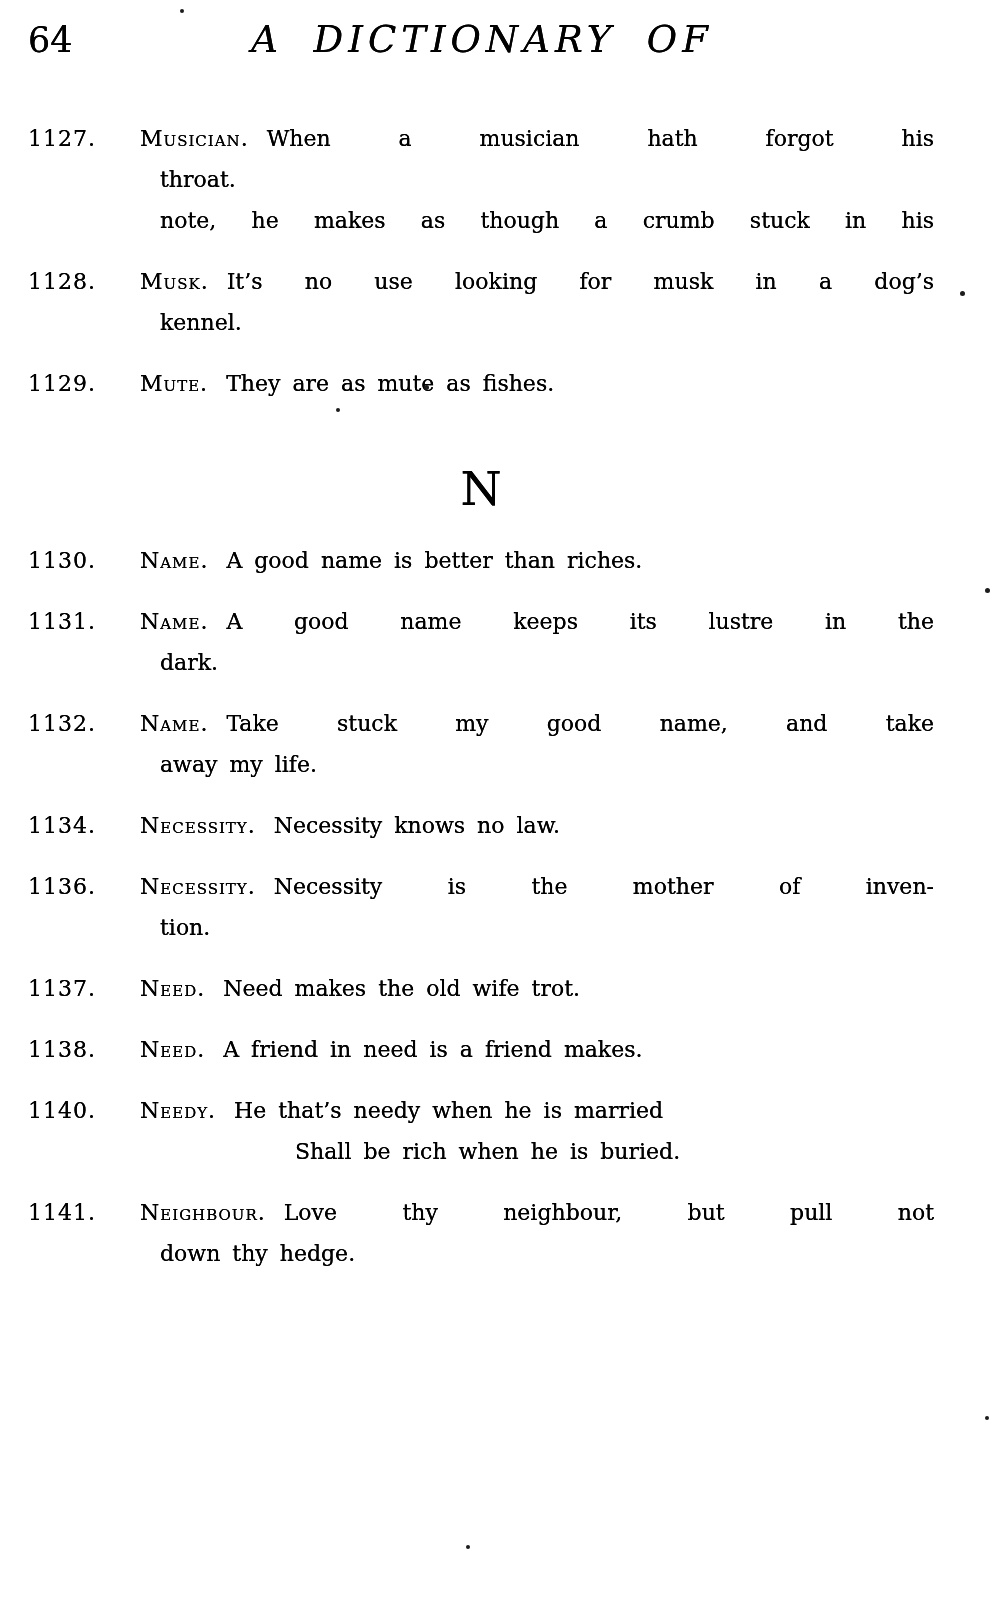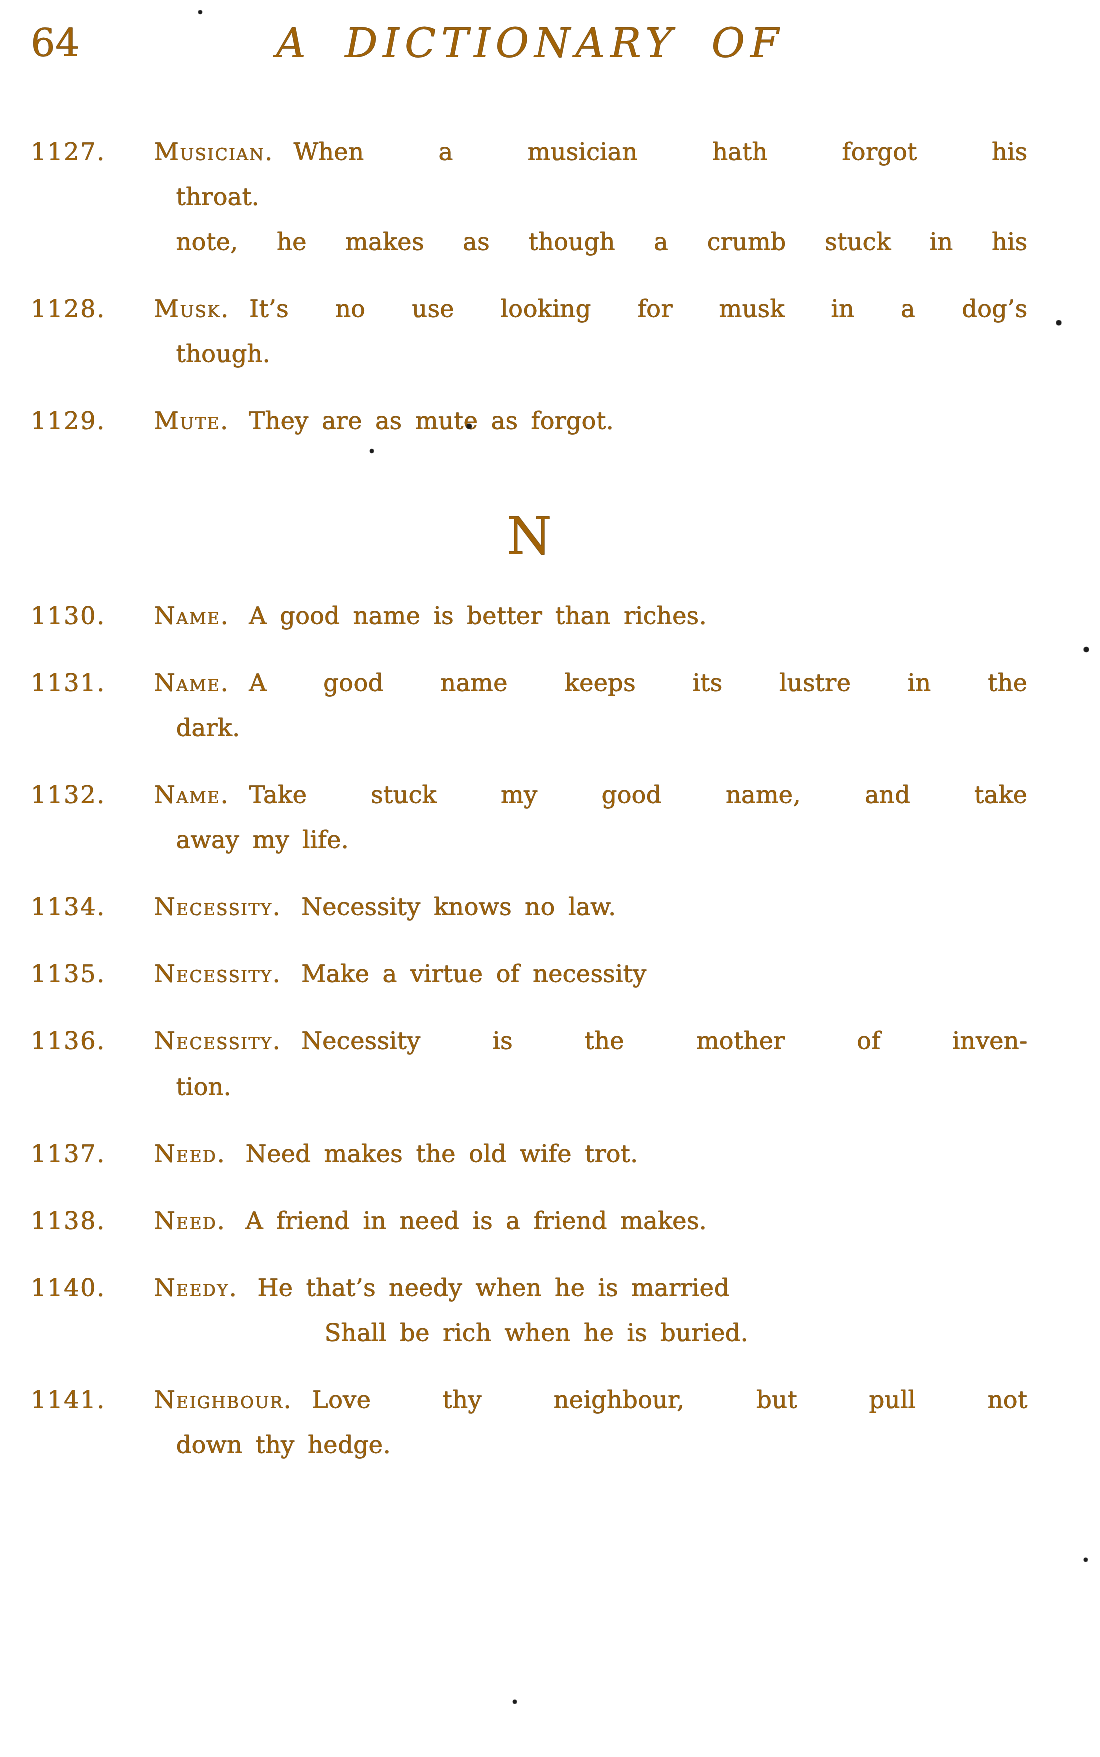--- a/index.html
+++ b/index.html
@@ -82,41 +82,41 @@
   
   .speck {
     position: absolute;
     background: #1c1c1c;
     border-radius: 50%;
   }
 </style>
 </head>
 <body>
 
-<div class="page" style="color: #a16207; background: rgb(255, 255, 255);">
+<div class="page" style="color: #000000; background: rgb(255, 255, 255);">
 
   <div class="head">
     <div class="page-num">64</div>
     <div class="running-title">A DICTIONARY OF</div>
   </div>
 
   <div class="content" id="content">
   <div class="entry">
     <div class="line first justify"><span class="num">1127.</span><span class="headword">Musician.</span><span>When a musician hath forgot his</span></div>
   <div class="line cont">throat.</div>
         <div class="line cont justify">note, he makes as though a crumb stuck in his</div>
       </div>
 
   <div class="entry">
     <div class="line first justify"><span class="num">1128.</span><span class="headword">Musk.</span><span>It’s no use looking for musk in a dog’s</span></div>
-  <div class="line cont">though.</div>
+  <div class="line cont">kennel.</div>
       </div>
 
   <div class="entry">
-    <div class="line first"><span class="num">1129.</span><span class="headword">Mute.</span><span>They are as mute as forgot.</span></div>
+    <div class="line first"><span class="num">1129.</span><span class="headword">Mute.</span><span>They are as mute as fishes.</span></div>
   </div>
 
   <div class="section-letter">N</div>
 
   <div class="entry">
     <div class="line first"><span class="num">1130.</span><span class="headword">Name.</span><span>A good name is better than riches.</span></div>
   </div>
 
   <div class="entry">
     <div class="line first justify"><span class="num">1131.</span><span class="headword">Name.</span><span>A good name keeps its lustre in the</span></div>
@@ -126,23 +126,20 @@
   <div class="entry">
     <div class="line first justify"><span class="num">1132.</span><span class="headword">Name.</span><span>Take stuck my good name, and take</span></div>
   <div class="line cont">away my life.</div>
       </div>
 
 
   <div class="entry">
     <div class="line first"><span class="num">1134.</span><span class="headword">Necessity.</span><span>Necessity knows no law.</span></div>
   </div>
 
-  <div class="entry">
-    <div class="line first"><span class="num">1135.</span><span class="headword">Necessity.</span><span>Make a virtue of necessity</span></div>
-  </div>
 
   <div class="entry">
     <div class="line first justify"><span class="num">1136.</span><span class="headword">Necessity.</span><span>Necessity is the mother of inven-</span></div>
   <div class="line cont">tion.</div>
       </div>
 
   <div class="entry">
     <div class="line first"><span class="num">1137.</span><span class="headword">Need.</span><span>Need makes the old wife trot.</span></div>
   </div>
 

